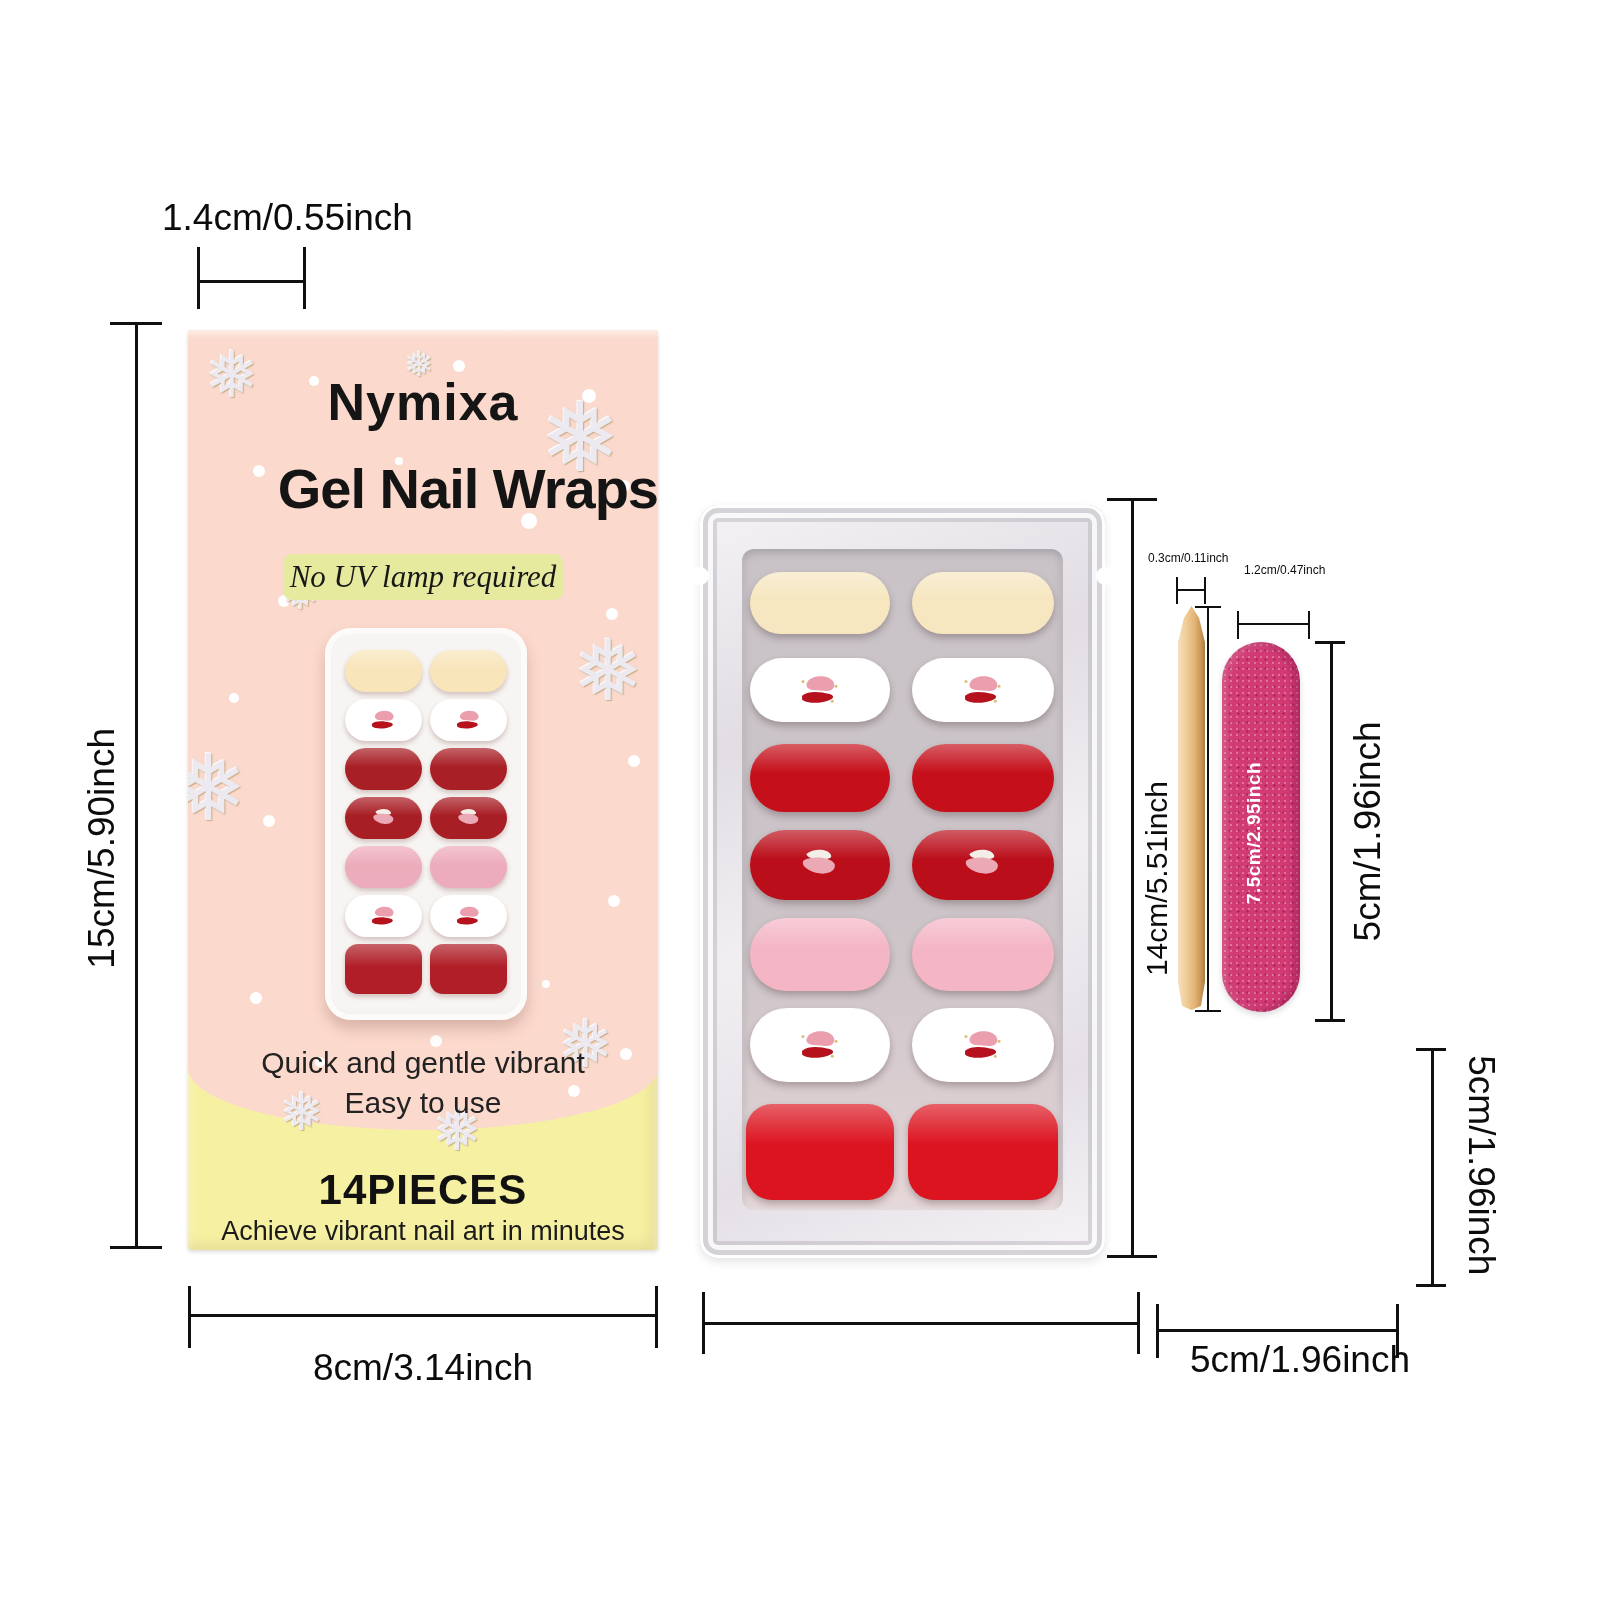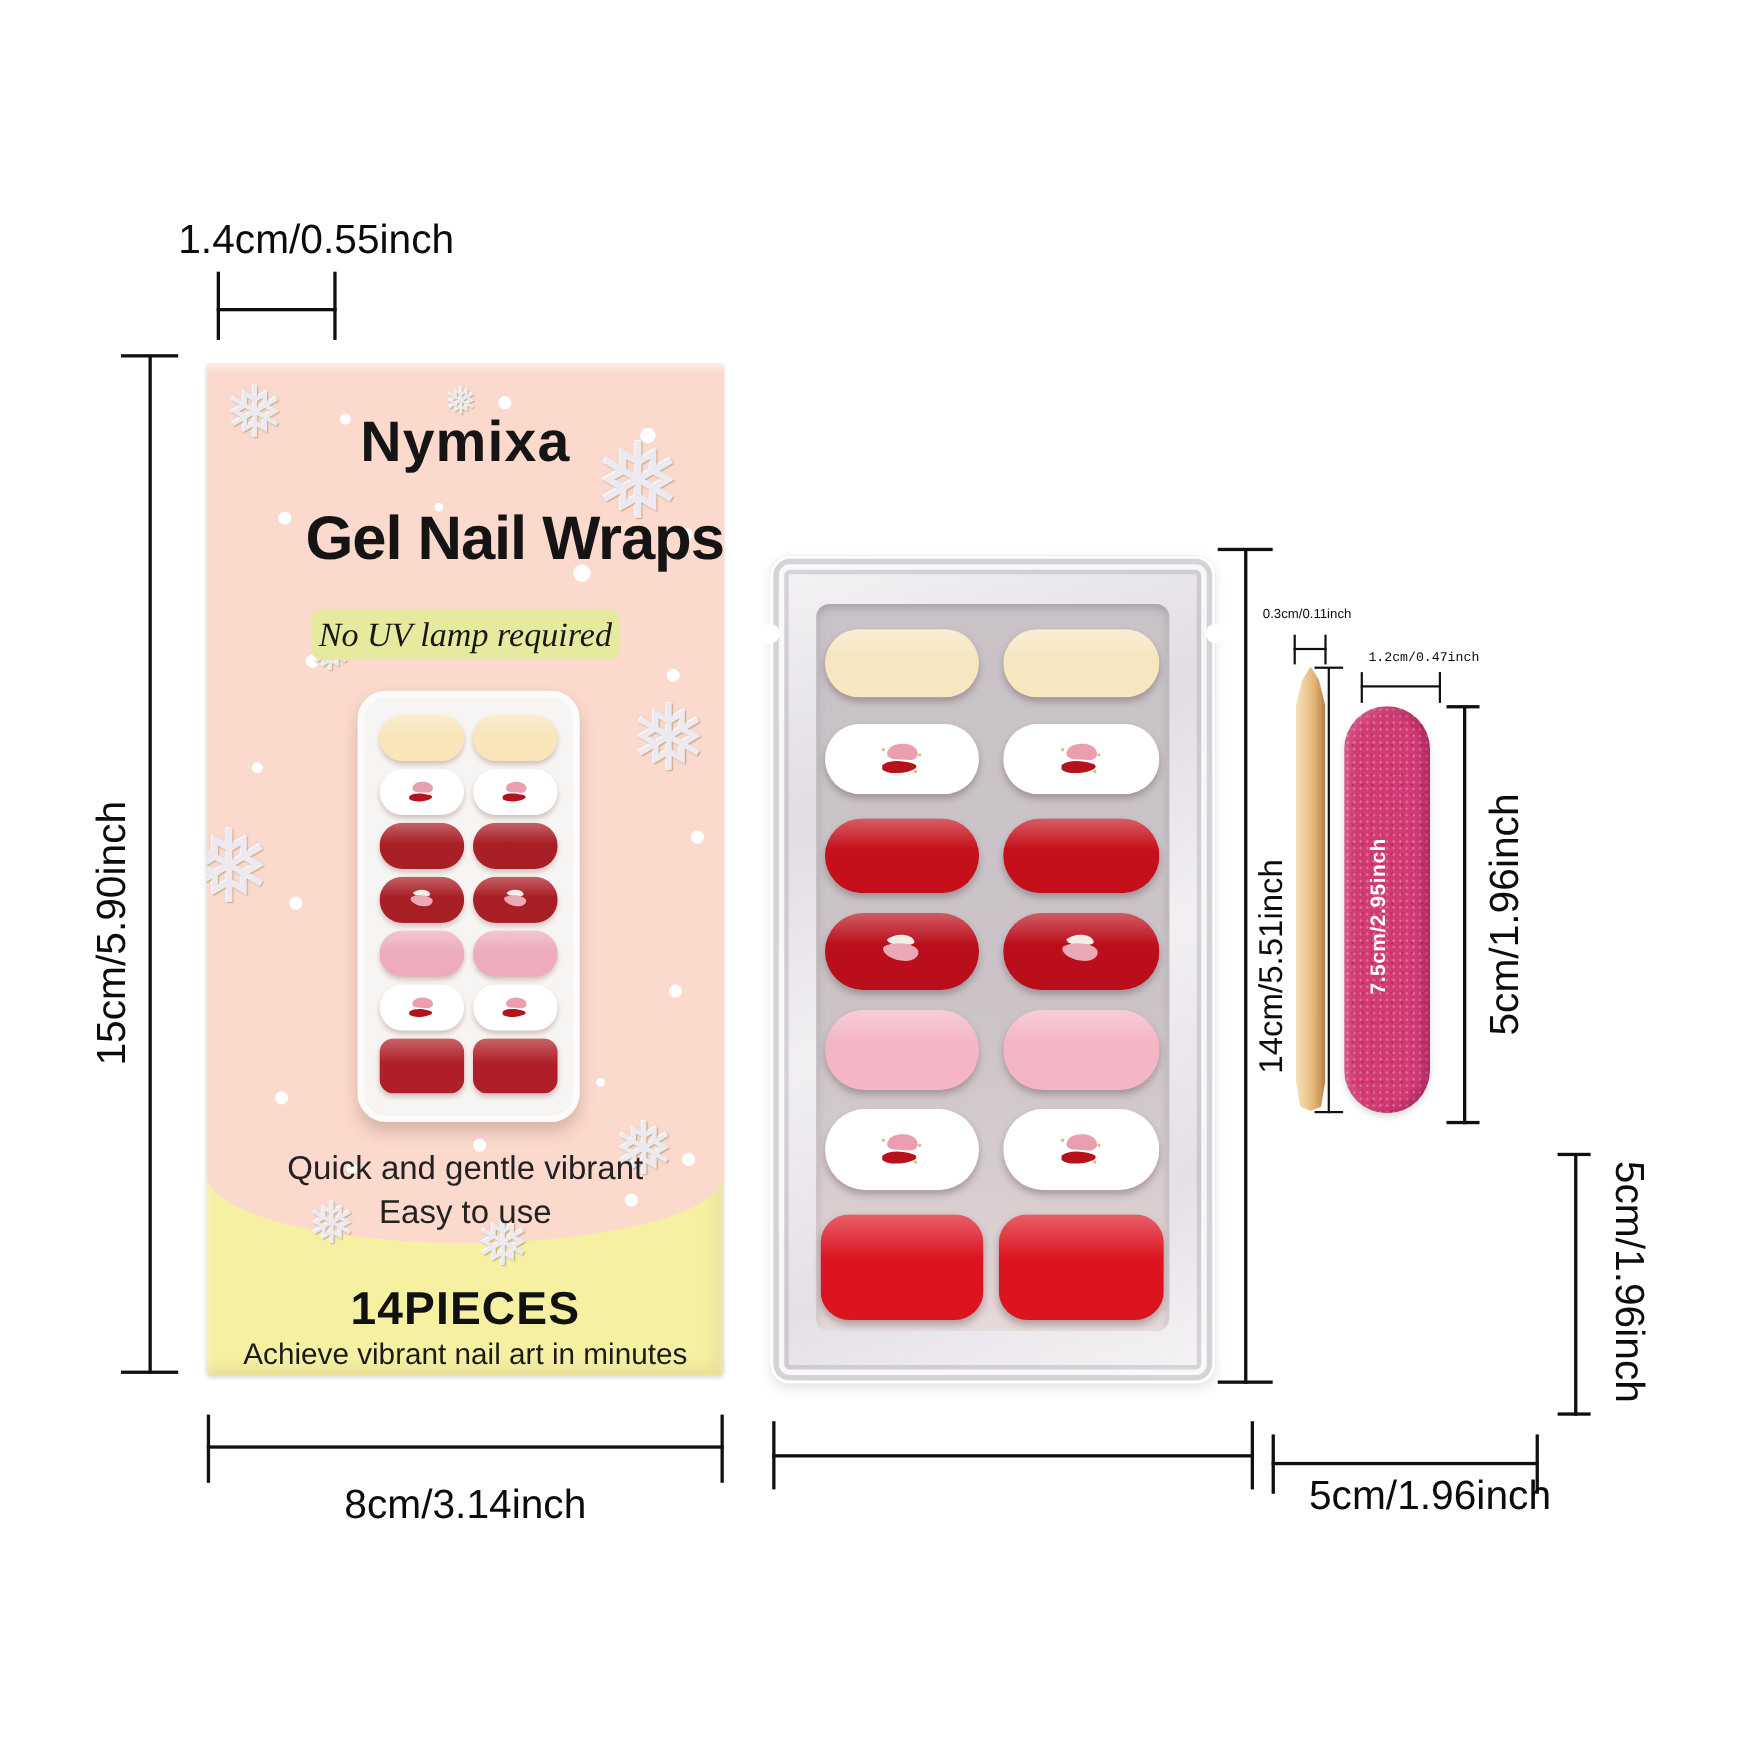--- a/index.html
+++ b/index.html
@@ -278,21 +278,21 @@
   <div class="dim-label small" style="left:1148px;top:552px;">0.3cm/0.11inch</div>
   <div class="dl" style="left:1176px;top:577px;width:2px;height:27px;"></div>
   <div class="dl" style="left:1204px;top:577px;width:2px;height:27px;"></div>
   <div class="dl" style="left:1176px;top:589px;width:30px;height:2px;"></div>
 
   <div id="stick"></div>
   <div class="dl" style="left:1207px;top:607px;width:2px;height:405px;"></div>
   <div class="dl" style="left:1195px;top:606px;width:26px;height:2px;"></div>
   <div class="dl" style="left:1195px;top:1010px;width:26px;height:2px;"></div>
 
-  <div class="dim-label small" style="left:1244px;top:592px;font-family:Liberation Mono, monospace;">1.2cm/0.47inch</div>
+  <div class="dim-label small" style="left:1244px;top:564px;">1.2cm/0.47inch</div>
   <div class="dl" style="left:1237px;top:611px;width:2px;height:28px;"></div>
   <div class="dl" style="left:1308px;top:611px;width:2px;height:28px;"></div>
   <div class="dl" style="left:1237px;top:623px;width:73px;height:2px;"></div>
 
   <div id="file">
     <div id="file-label">7.5cm/2.95inch</div>
   </div>
 
   <div class="dl" style="left:1330px;top:643px;width:3px;height:379px;"></div>
   <div class="dl" style="left:1315px;top:641px;width:30px;height:3px;"></div>

